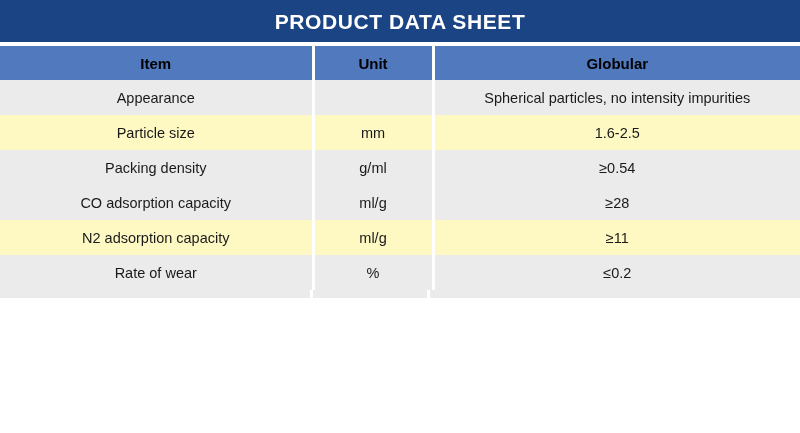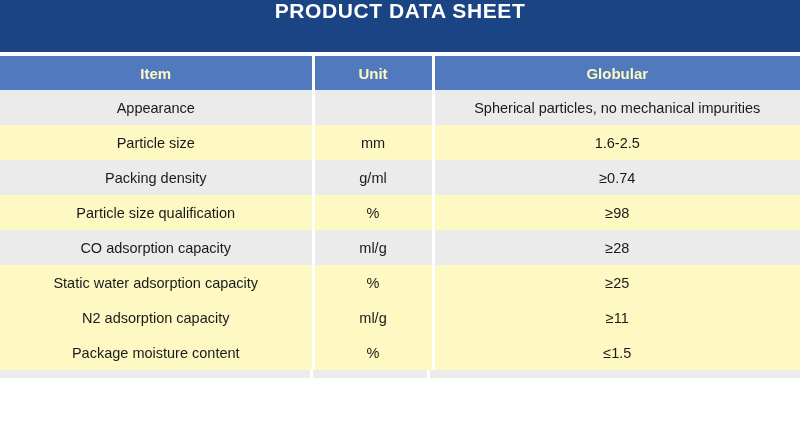--- a/index.html
+++ b/index.html
@@ -18,24 +18,24 @@
 
   #sheet {
     position: relative;
     width: 800px;
     height: 433px;
     background: #ffffff;
   }
 
   
   .title-band {
-    height: 52px;
+    height: 42px;
     background: #1b4485;
     display: flex;
-    align-items: flex-start;
+    align-items: center;
     justify-content: center;
   }
   .title-text {
     color: #ffffff;
     font-size: 21px;
     font-weight: bold;
     letter-spacing: 0.6px;
     line-height: 1;
     text-align: center;
   }
@@ -52,21 +52,21 @@
     border-collapse: collapse;
     table-layout: fixed;
   }
 
   table.data-sheet col.col-item   { width: 313px; }
   table.data-sheet col.col-unit   { width: 120px; }
   table.data-sheet col.col-value  { width: 367px; }
 
   thead tr.header-row th {
     background: #5179be;
-    color: #fef9c3;
+    color: #000000;
     font-size: 15px;
     font-weight: bold;
     height: 34px;
     text-align: center;
     vertical-align: middle;
     padding: 0;
     border-left: 3px solid #ffffff;
     border-right: 3px solid #ffffff;
     border-top: 0;
     border-bottom: 0;
@@ -127,56 +127,46 @@
       <tr class="header-row">
         <th>Item</th>
         <th>Unit</th>
         <th>Globular</th>
       </tr>
     </thead>
     <tbody id="table-body">
         <tr class="data-row shade-gray">
           <td>Appearance</td>
           <td></td>
-          <td>Spherical particles, no mechanical impurities</td>
+          <td>Spherical particles, no intensity impurities</td>
         </tr>
         <tr class="data-row shade-white">
           <td>Particle size</td>
           <td>mm</td>
           <td>1.6-2.5</td>
         </tr>
         <tr class="data-row shade-gray">
           <td>Packing density</td>
           <td>g/ml</td>
-          <td>≥0.74</td>
-        </tr>
-        <tr class="data-row shade-white">
-          <td>Particle size qualification</td>
-          <td>%</td>
-          <td>≥98</td>
+          <td>≥0.54</td>
         </tr>
         <tr class="data-row shade-gray">
           <td>CO adsorption capacity</td>
           <td>ml/g</td>
           <td>≥28</td>
         </tr>
         <tr class="data-row shade-white">
-          <td>Static water adsorption capacity</td>
-          <td>%</td>
-          <td>≥25</td>
-        </tr>
-        <tr class="data-row shade-white">
           <td>N2 adsorption capacity</td>
           <td>ml/g</td>
           <td>≥11</td>
         </tr>
-        <tr class="data-row shade-white">
-          <td>Package moisture content</td>
+        <tr class="data-row shade-gray">
+          <td>Rate of wear</td>
           <td>%</td>
-          <td>≤1.5</td>
+          <td>≤0.2</td>
         </tr>
       </tbody>
   </table>
 
   <div class="overflow-row">
     <div class="ov-cell ov-item"></div>
     <div class="ov-gap"></div>
     <div class="ov-cell ov-unit"></div>
     <div class="ov-gap"></div>
     <div class="ov-cell ov-value"></div>

